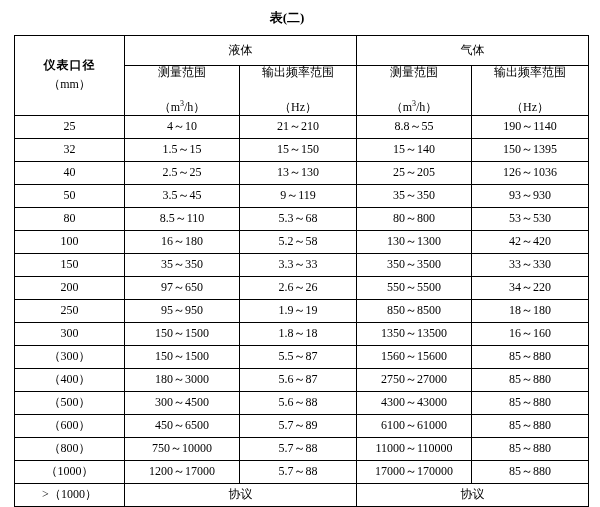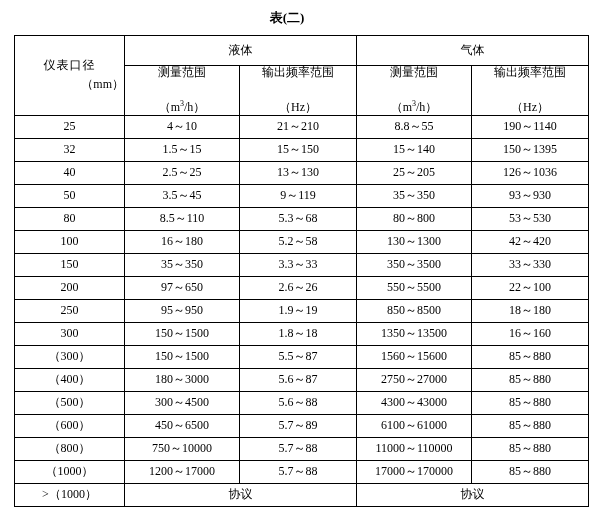--- a/index.html
+++ b/index.html
@@ -59,22 +59,22 @@
   }
   .hd-sub .l1 { display: block; }
   .hd-sub .l2 { display: block; margin-top: 21px; }
   .col-dn {
     width: 110px;
   }
   .dn-cell {
     font-size: 13px;
     text-align: center;
   }
-  .dn-cell .l1 { display: block; font-weight: normal; letter-spacing: 1px;}
-  .dn-cell .l2 { display: block; margin-top: 6px; text-align: right; }
+  .dn-cell .l1 { display: block; font-weight: bold; letter-spacing: 1px;}
+  .dn-cell .l2 { display: block; margin-top: 6px; }
   td.data {
     height: 22px;
   }
   sup {
     font-size: 8px;
     vertical-align: super;
     line-height: 0;
   }
   .note {
     font-size: 12px;
@@ -176,21 +176,21 @@
         <td class="data">35～350</td>
         <td class="data">3.3～33</td>
         <td class="data">350～3500</td>
         <td class="data">33～330</td>
       </tr>
       <tr>
         <td class="data">200</td>
         <td class="data">97～650</td>
         <td class="data">2.6～26</td>
         <td class="data">550～5500</td>
-        <td class="data">22～100</td>
+        <td class="data">34～220</td>
       </tr>
       <tr>
         <td class="data">250</td>
         <td class="data">95～950</td>
         <td class="data">1.9～19</td>
         <td class="data">850～8500</td>
         <td class="data">18～180</td>
       </tr>
       <tr>
         <td class="data">300</td>

